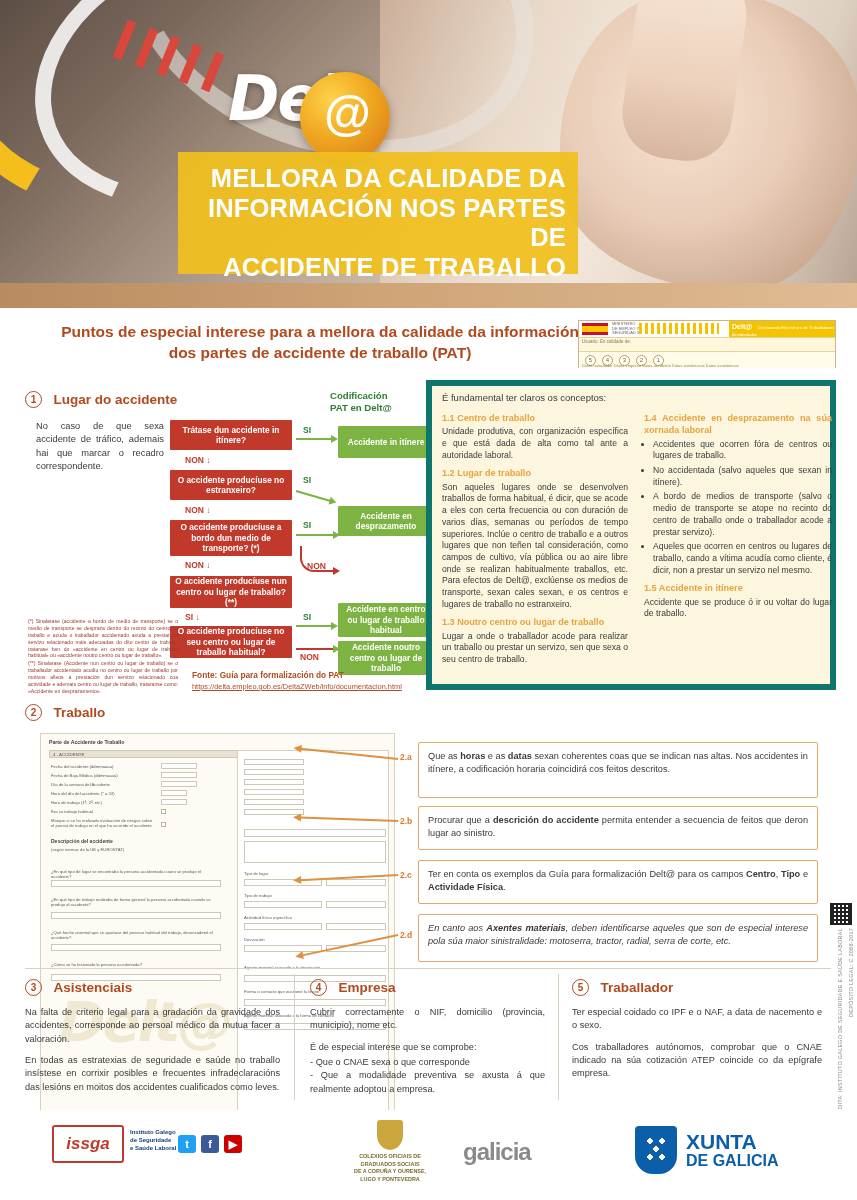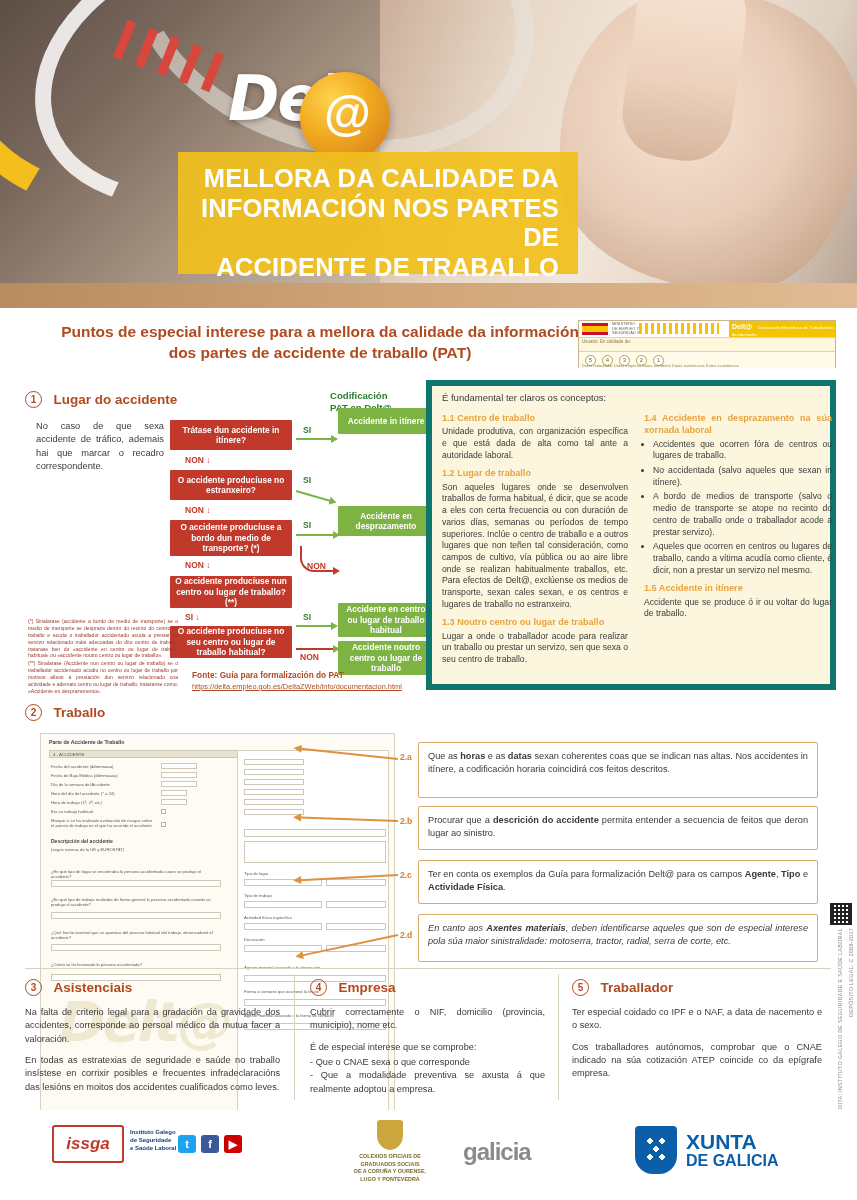--- a/index.html
+++ b/index.html
@@ -66,21 +66,21 @@
   .hero-delta-at {
     position:absolute; left:300px; top:72px; width:90px; height:90px; border-radius:50%;
     background: radial-gradient(circle at 35% 30%, #ffd34d 0%, #f0a81f 45%, #d2741b 100%);
     box-shadow: 0 3px 10px rgba(0,0,0,.3);
   }
   .hero-delta-at span { position:absolute; left:24px; top:14px; font-size:48px; color:#ffffff; font-weight:bold; }
 
   .title-box {
     position:absolute; left:178px; top:152px; width:400px; height:122px;
     background: rgba(241,191,29,0.93);
-    padding: 12px 19px 10px 14px;
+    padding: 12px 12px 10px 14px;
   }
   .title-box h1 {
     margin:0; color:#ffffff; font-size:25.5px; line-height:1.16;
     font-weight:bold; text-align:right; letter-spacing:.2px;
     font-family:"Liberation Sans", sans-serif;
   }
   .subtitle-bar {
     position:absolute; left:178px; top:285px; width:400px; height:23px;
     background:#b05a2a; color:#ffffff; font-size:10.5px; font-weight:bold;
     letter-spacing:.6px; display:flex; align-items:center; justify-content:center;
@@ -323,21 +323,21 @@
   <div class="fbox" style="left:170px; top:212px; width:122px; height:36px;">O accidente producíuse a bordo dun medio de transporte? (*)</div>
   <div class="non" style="left:185px; top:252px;">NON ↓</div>
 
   <div class="fbox" style="left:170px; top:268px; width:122px; height:32px;">O accidente producíuse nun centro ou lugar de traballo?(**)</div>
   <div class="non" style="left:185px; top:304px;">SI ↓</div>
 
   <div class="fbox" style="left:170px; top:318px; width:122px; height:32px;">O accidente producíuse no seu centro ou lugar de traballo habitual?</div>
 
   <div class="si" style="left:303px; top:117px;">SI</div>
   <div class="arrow-g" style="left:296px; top:130px; width:36px;"></div>
-  <div class="gbox" style="left:338px; top:100px; width:96px; height:26px;">Accidente in itínere</div>
+  <div class="gbox" style="left:338px; top:118px; width:96px; height:32px;">Accidente in itínere</div>
 
   <div class="si" style="left:303px; top:167px;">SI</div>
   <div class="arrow-g" style="left:296px; top:182px; width:36px; transform:rotate(16deg); transform-origin:left center;"></div>
   <div class="gbox" style="left:338px; top:198px; width:96px; height:30px;">Accidente en desprazamento</div>
   <div class="si" style="left:303px; top:212px;">SI</div>
   <div class="arrow-g" style="left:296px; top:226px; width:38px;"></div>
 
   <div class="nonlabel" style="left:307px; top:253px;">NON</div>
   <div class="curve-r" style="left:300px; top:238px; width:34px; height:26px;"></div>
 
@@ -460,21 +460,21 @@
 
   <div class="cbl" style="left:400px; top:508px;">2.b</div>
   <div class="note-arrow" style="left:300px; top:512px; width:98px; transform:rotate(2deg); transform-origin:right center;"></div>
   <div class="note" style="left:418px; top:498px; width:400px; height:44px;">
     <span>Procurar que a </span><b>descrición do accidente</b><span> permita entender a secuencia de feitos que deron lugar ao sinistro.</span>
   </div>
 
   <div class="cbl" style="left:400px; top:562px;">2.c</div>
   <div class="note-arrow" style="left:300px; top:566px; width:98px; transform:rotate(-3deg); transform-origin:right center;"></div>
   <div class="note" style="left:418px; top:552px; width:400px; height:44px;">
-    <span>Ter en conta os exemplos da Guía para formalización Delt@ para os campos </span><b>Agente</b><span>, </span><b>Tipo</b><span> e </span><b>Actividade Física</b><span>.</span>
+    <span>Ter en conta os exemplos da Guía para formalización Delt@ para os campos </span><b>Centro</b><span>, </span><b>Tipo</b><span> e </span><b>Actividade Física</b><span>.</span>
   </div>
 
   <div class="cbl" style="left:400px; top:622px;">2.d</div>
   <div class="note-arrow" style="left:300px; top:626px; width:98px; transform:rotate(-12deg); transform-origin:right center;"></div>
   <div class="note" style="left:418px; top:606px; width:400px; height:48px;font-style:italic;">
     <span>En canto aos </span><b>Axentes materiais</b><span>, deben identificarse aqueles que son de especial interese pola súa maior sinistralidade: motoserra, tractor, radial, serra de corte, etc.</span>
   </div>
 
   <div class="hsep" style="left:25px; top:660px; width:806px;"></div>
   <div class="vsep" style="left:294px; top:666px; height:126px;"></div>

